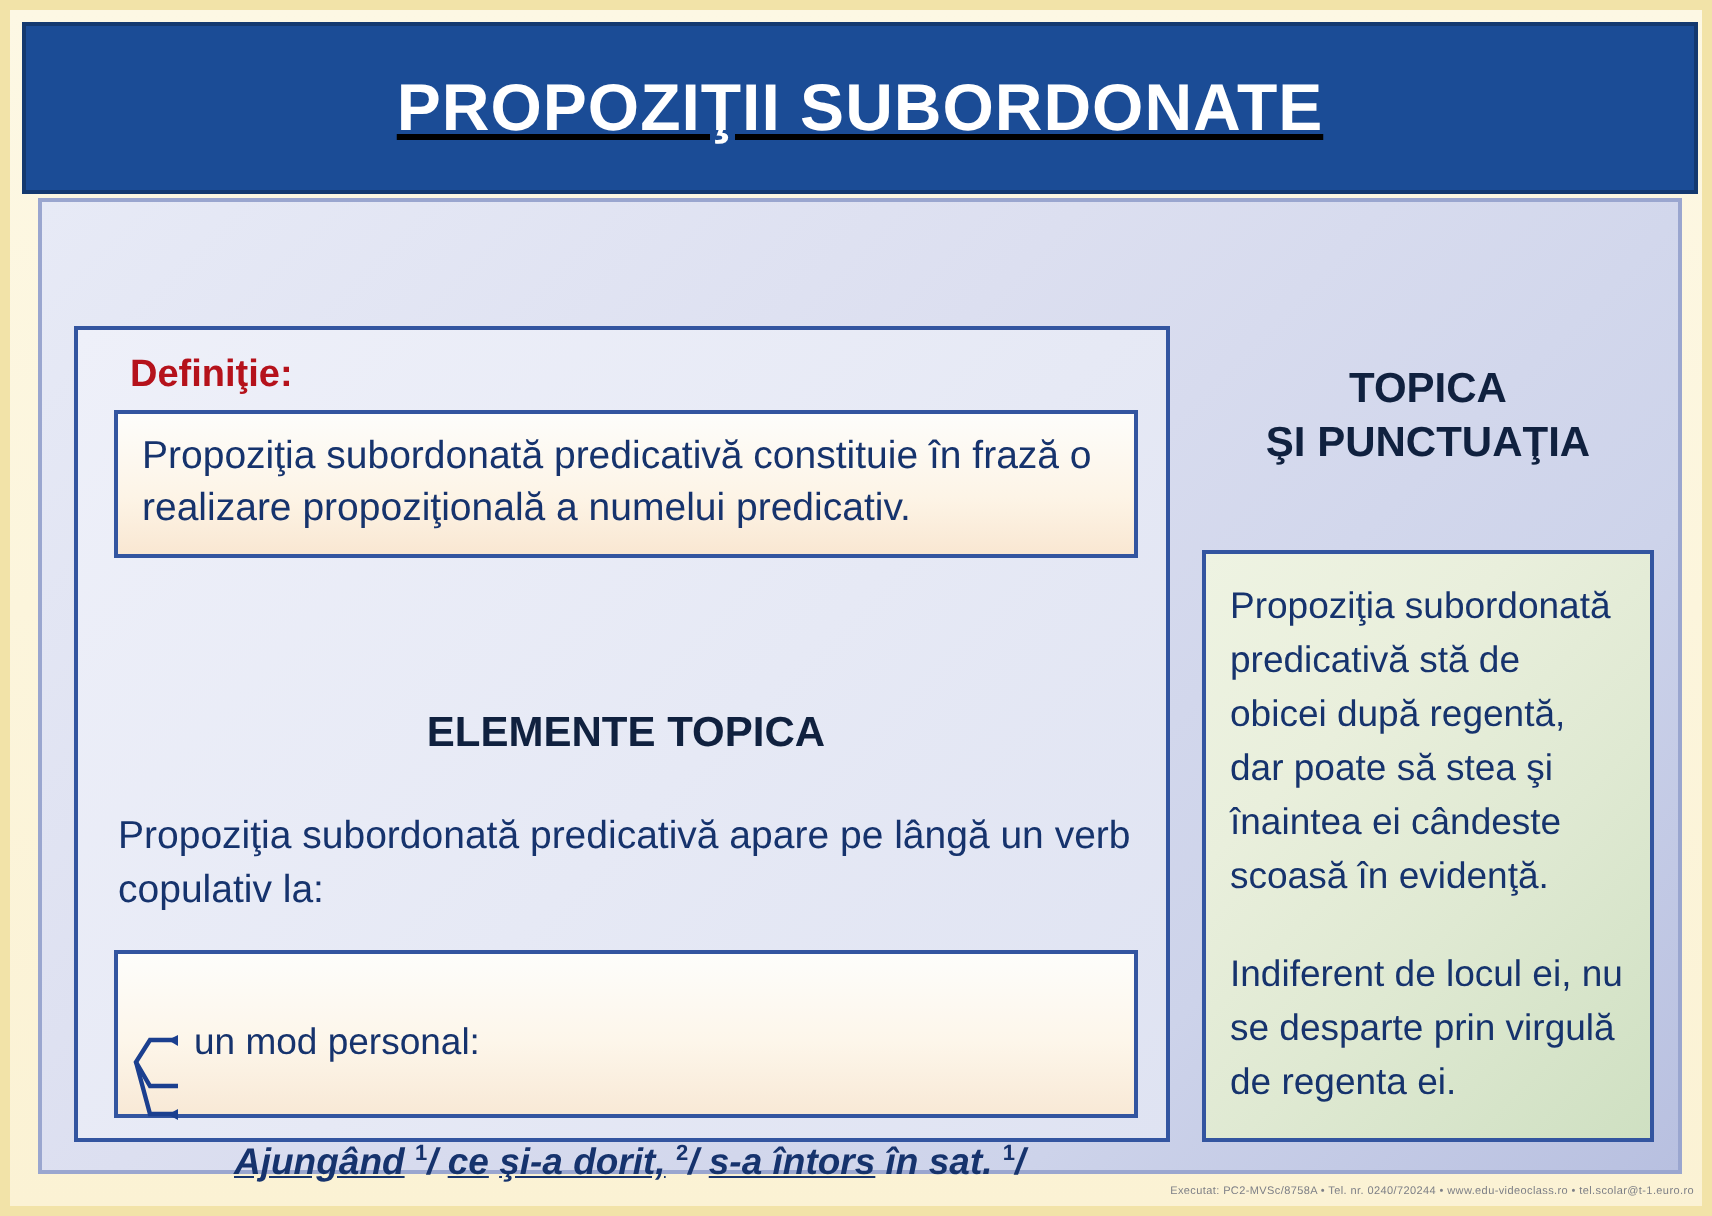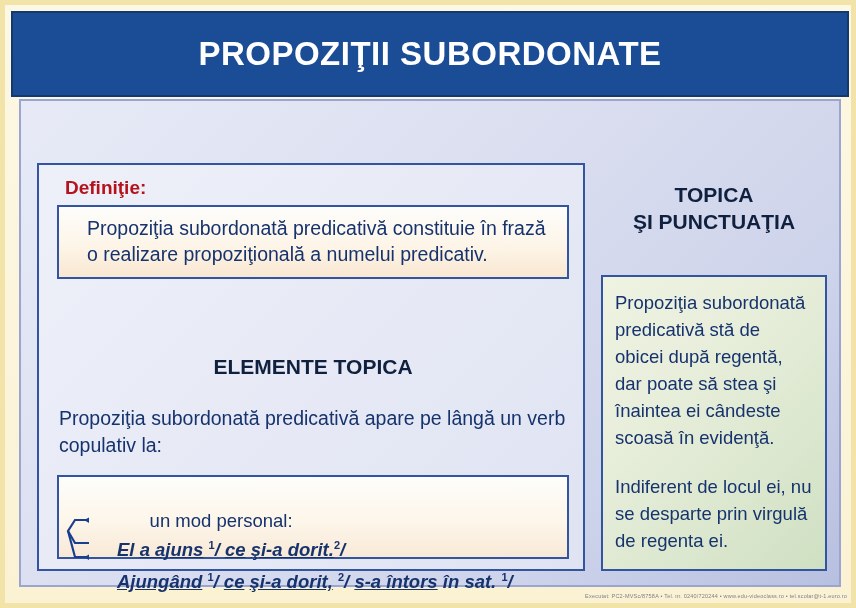--- a/index.html
+++ b/index.html
@@ -31,20 +31,21 @@
     top: 6px;
     width: 838px;
     height: 86px;
     background: #1b4c96;
     border: 2px solid #14396f;
     display: flex;
     flex-direction: column;
     align-items: center;
     justify-content: center;
     box-sizing: border-box;
+    text-decoration: underline;
   }
   .title-line {
     color: #ffffff;
     font-weight: bold;
     font-size: 33px;
     letter-spacing: 0.5px;
     line-height: 40px;
     text-align: center;
     white-space: nowrap;
   }
@@ -100,21 +101,20 @@
     width: 512px;
     box-sizing: border-box;
     border: 2px solid #3355a0;
     background: linear-gradient(180deg, #fdfdfb 0%, #fdf4e6 60%, #f9e7d2 100%);
     padding: 8px 12px 10px 12px;
   }
   .definitie-text {
     font-size: 19.5px;
     line-height: 26px;
     color: #16336d;
-    margin-left: 16px;
   }
 
   .elemente-title {
     position: absolute;
     left: 0;
     top: 190px;
     width: 548px;
     text-align: center;
     font-size: 21px;
     font-weight: bold;
@@ -149,21 +149,20 @@
     width: 26px;
     height: 58px;
     color: #1b3f8f;
   }
 
   .ex-group {
     position: absolute;
     left: 58px;
     font-size: 18.5px;
     color: #16336d;
-    text-align: center;
   }
   .ex-group.g1 { top: 344px; }
   .ex-group.g2 { top: 400px; }
 
   .ex-head { line-height: 24px; }
   .ex-body {
     margin-left: 20px;
     line-height: 24px;
     font-weight: bold;
     font-style: italic;
@@ -252,23 +251,20 @@
 
       <svg class="bracket" viewBox="0 0 26 58" width="26" height="58" aria-hidden="true">
         <path d="M24 3 L10 3 L3 14 L10 26 L24 26" fill="none" stroke="#1b3f8f" stroke-width="2.2"></path>
         <path d="M3 14 L10 40 L24 40" fill="none" stroke="#1b3f8f" stroke-width="2.2"></path>
         <polygon points="24,0.5 24,6 19,3" fill="#1b3f8f"></polygon>
         <polygon points="24,37.5 24,43 19,40.2" fill="#1b3f8f"></polygon>
       </svg>
 
       <div class="ex-group g1">
         <div class="ex-head">un mod personal:</div>
-        <div class="ex-body">
-          El <span class="u">a ajuns</span> <span class="sup">1</span>/ <span class="u">ce</span> <span class="u">şi-a dorit.</span><span class="sup">2</span>/
-        </div>
       </div>
 
       <div class="ex-group g2">
         <div class="ex-body">
           <span class="u">Ajungând</span> <span class="sup">1</span>/ <span class="u">ce</span> <span class="u">şi-a dorit,</span> <span class="sup">2</span>/ <span class="u">s-a întors</span> în sat. <span class="sup">1</span>/
         </div>
       </div>
 
     </div>
 

